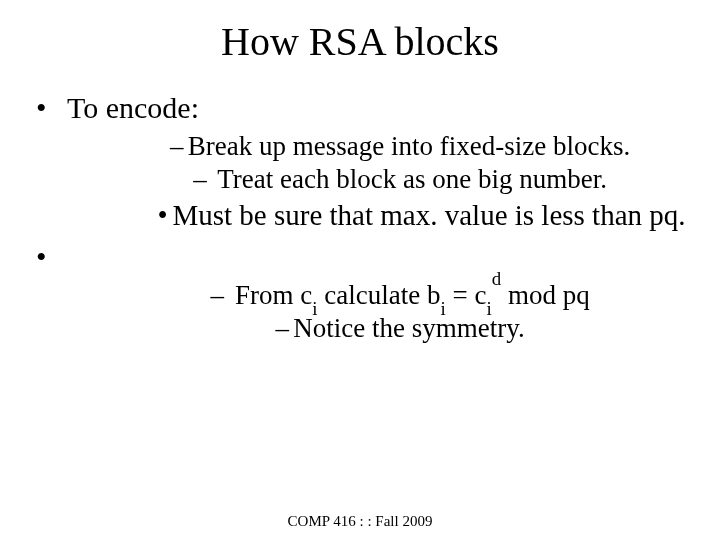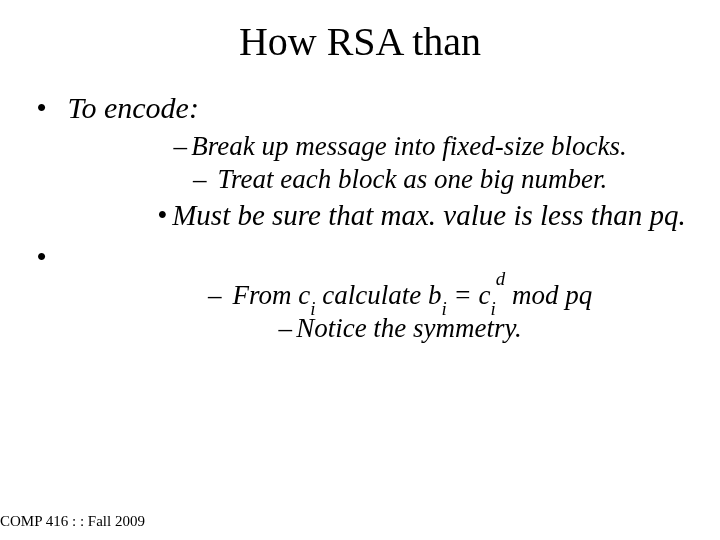--- a/index.html
+++ b/index.html
@@ -22,21 +22,20 @@
     text-align: center;
     font-size: 40px;
     margin-top: 18px;
     margin-bottom: 26px;
   }
   ul.lvl1 {
     list-style: none;
     padding: 0 0 0 60px;
     margin: 0;
     font-size: 30px;
-    font-style: italic;
   }
   ul.lvl1 > li {
     margin-bottom: 4px;
   }
   ul.lvl1 > li::before {
     content: "•";
     display: inline-block;
     width: 24px;
     margin-left: -24px;
   }
@@ -65,36 +64,37 @@
   ul.lvl3 > li::before {
     content: "•";
     display: inline-block;
     width: 20px;
     margin-left: -20px;
   }
   .footer {
     position: absolute;
     bottom: 28px;
     width: 100%;
+    text-align: center;
     font-size: 15px;
   }
   sub, sup {
     font-size: 0.7em;
     line-height: 0;
     position: relative;
   }
   sub { bottom: -0.25em; }
   sup { top: -0.5em; }
 </style>
 </head>
 <body>
 
 <div class="slide">
 
-  <div class="title">How RSA than</div>
+  <div class="title">How RSA blocks</div>
 
   <ul class="lvl1">
 
     <li>
       <span>To encode:</span>
       <ul class="lvl2">
         <li>Break up message into fixed-size blocks.</li>
         <li>
           <span>Treat each block as one big number.</span>
           <ul class="lvl3">

